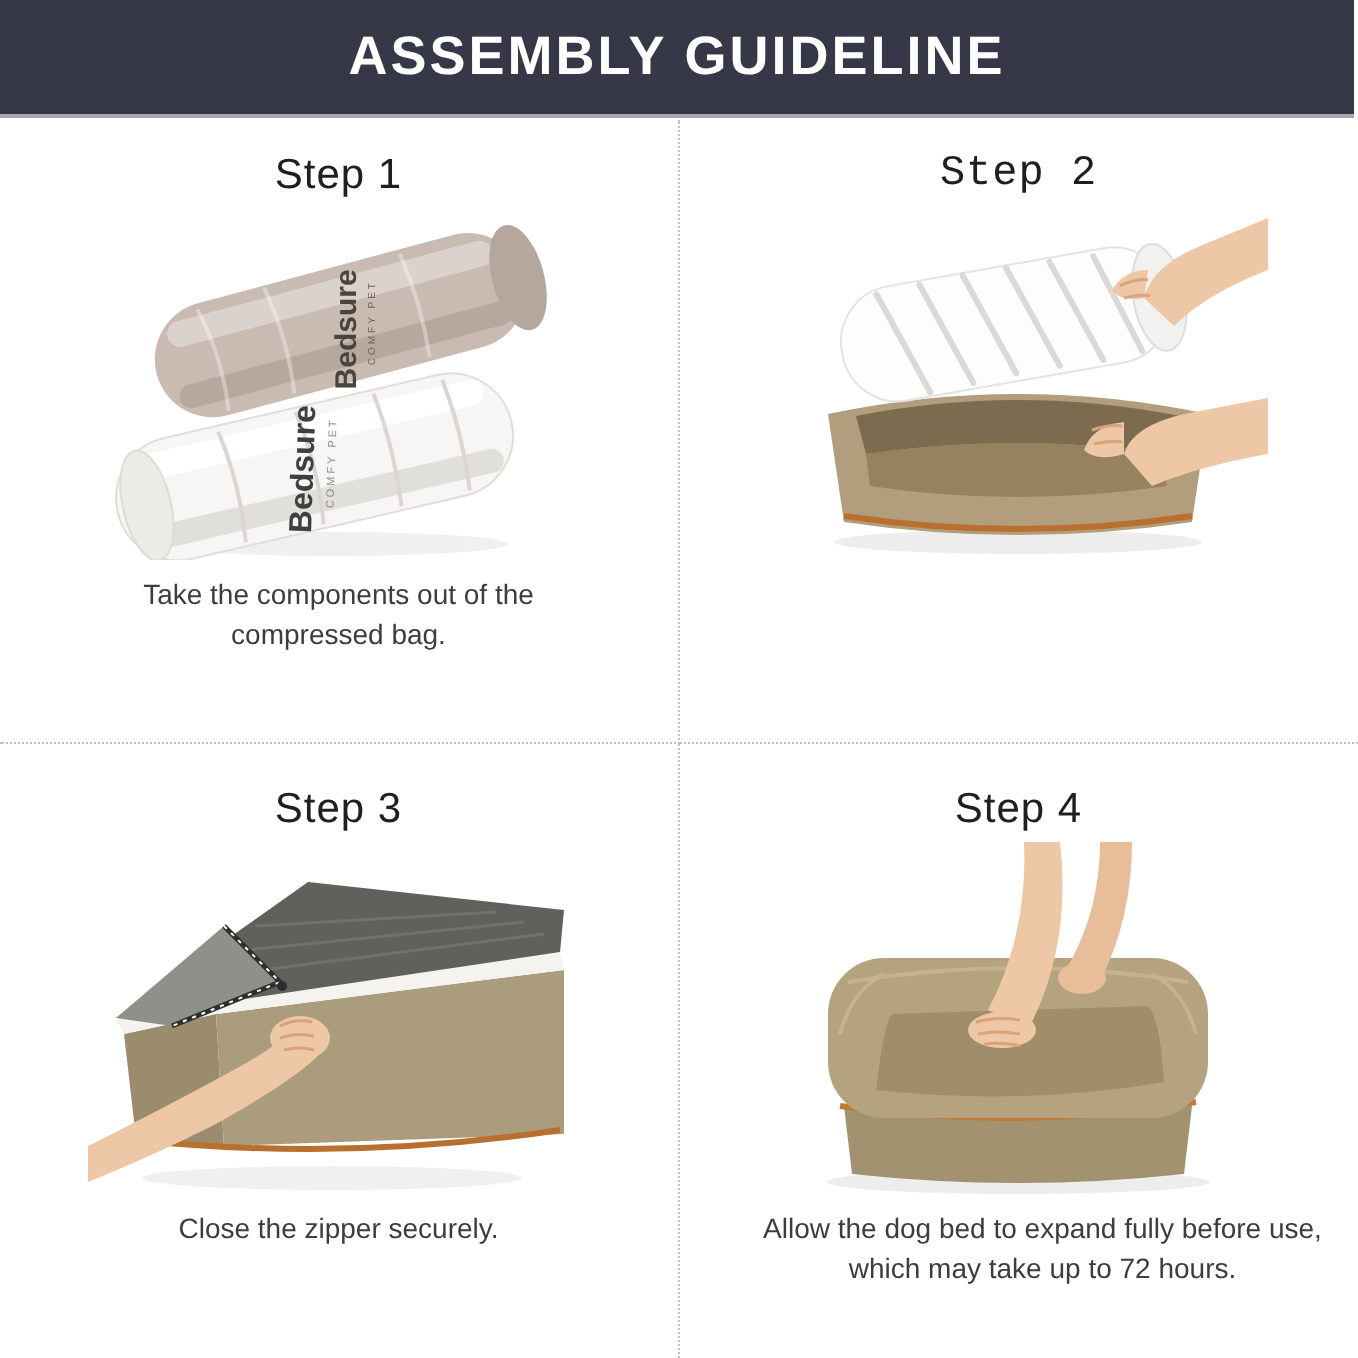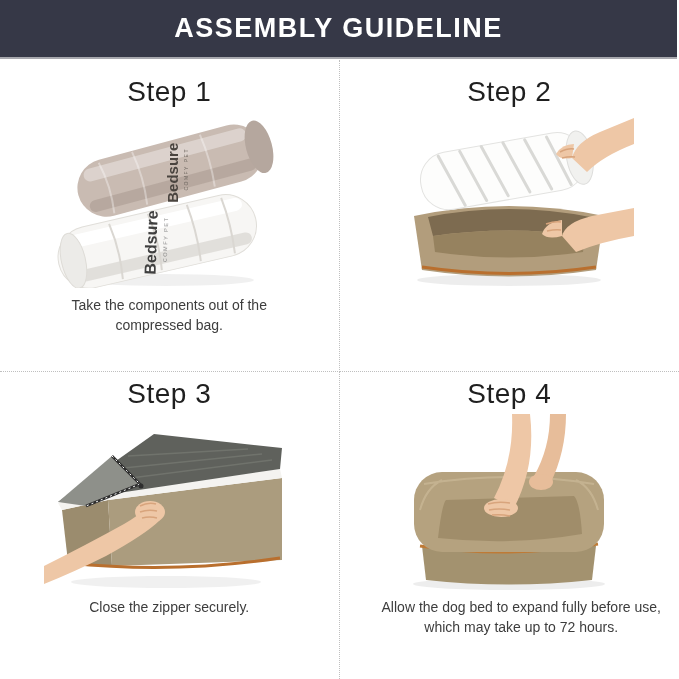--- a/index.html
+++ b/index.html
@@ -20,28 +20,28 @@
     letter-spacing:1.5px;
   }
 
   
   .grid{
     position:absolute;top:60px;left:0;right:0;bottom:0;
     display:grid;grid-template-columns:1fr 1fr;grid-template-rows:312px 1fr;
   }
   .cell{display:flex;flex-direction:column;align-items:center;box-sizing:border-box;}
   .cell-1{border-right:1px dotted #bfbfbf;border-bottom:1px dotted #bfbfbf;}
-  .cell-2{border-bottom:1px dotted #bfbfbf;}
+  .cell-2{border-bottom:1px dotted #bfbfbf;font-family:Liberation Mono, monospace;}
   .cell-3{border-right:1px dotted #bfbfbf;}
 
   .step-title{
-    margin:16px 0 4px;font-size:28px;font-weight:500;color:#1f1f1f;
+    margin:16px 0 4px;font-size:21px;font-weight:500;color:#1f1f1f;
     letter-spacing:0.5px;
   }
-  .row2 .step-title{margin-top:6px;}
+  .row2 .step-title{margin-top:21px;}
 
   .art{width:300px;height:176px;display:flex;align-items:center;justify-content:center;}
   .art svg{display:block;}
 
   .caption{
     margin:8px 0 0;font-size:14px;line-height:1.42;color:#3d3d3d;
     text-align:center;
   }
   .cap-1{max-width:272px;}
   .cap-2{max-width:232px;}

